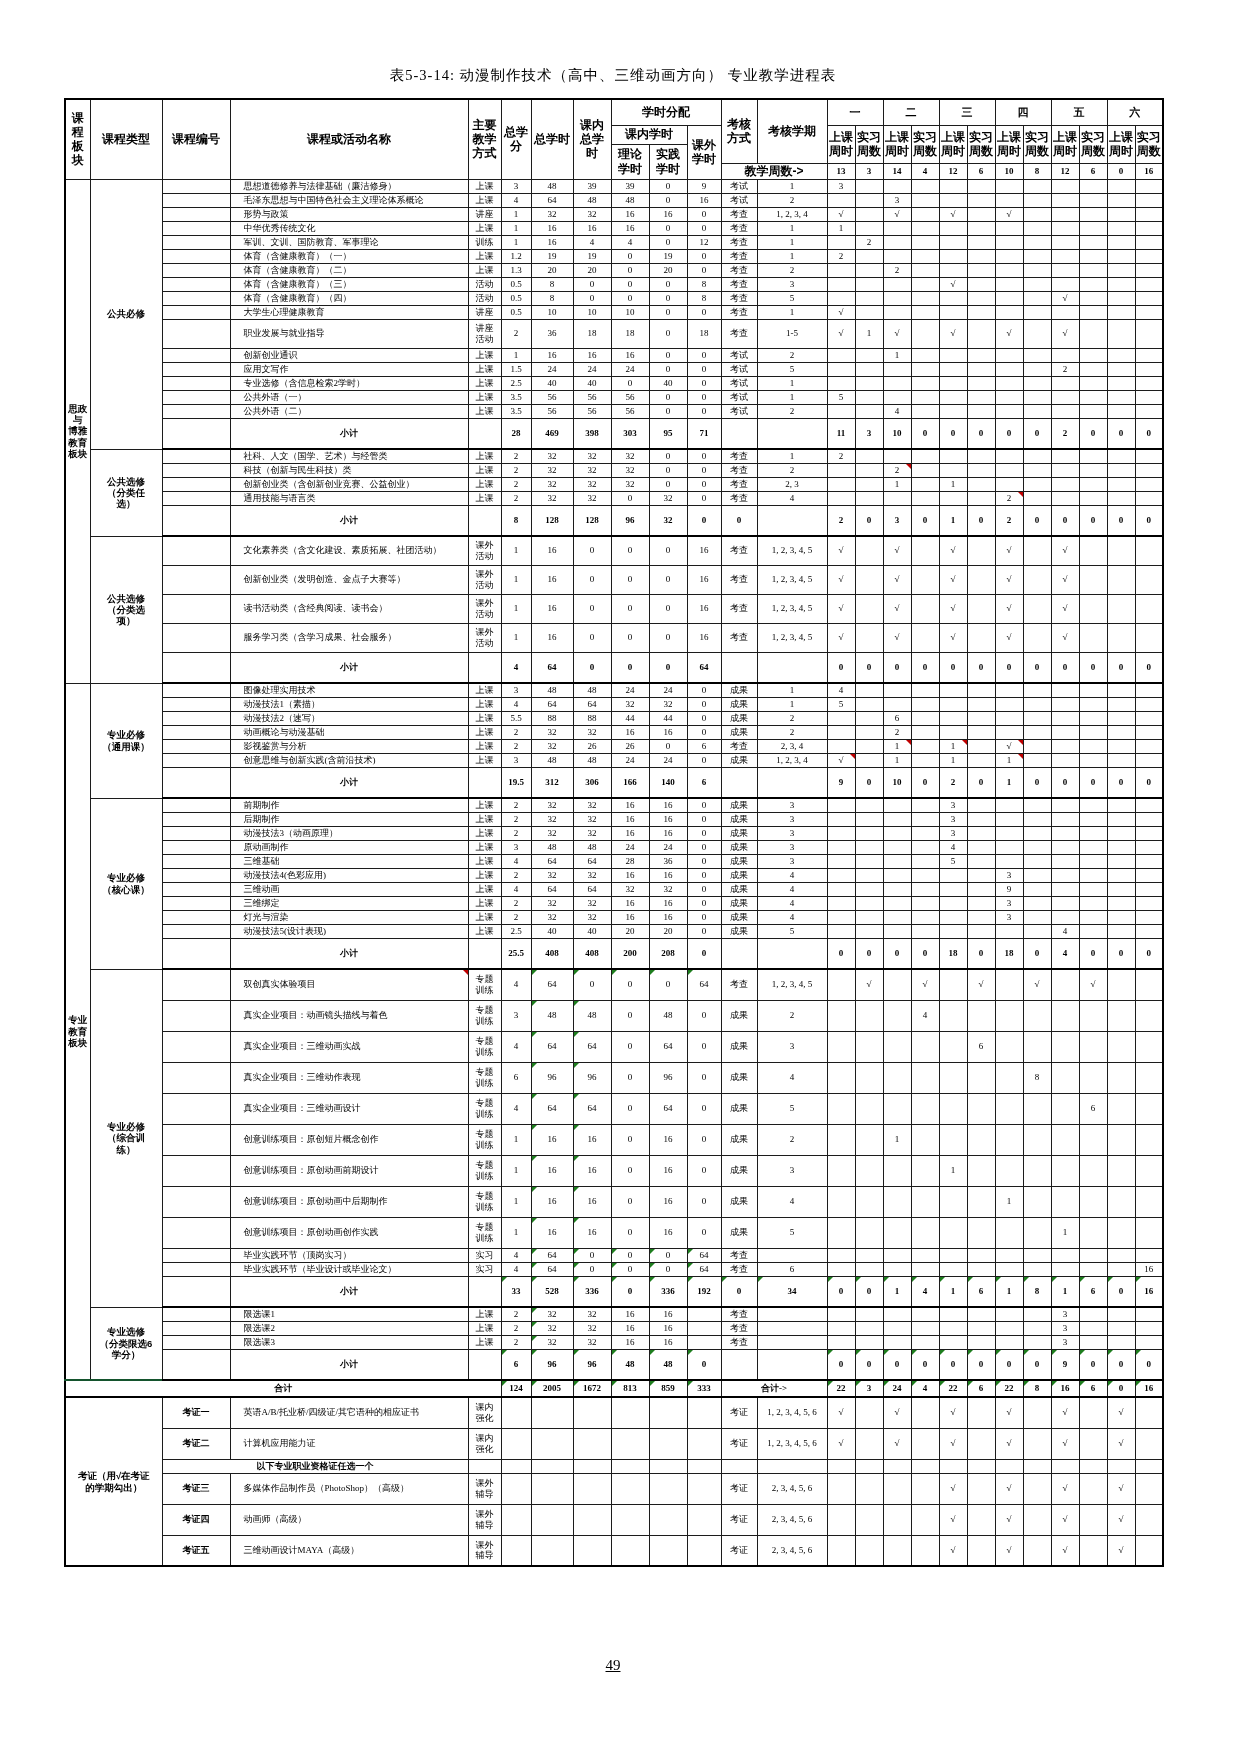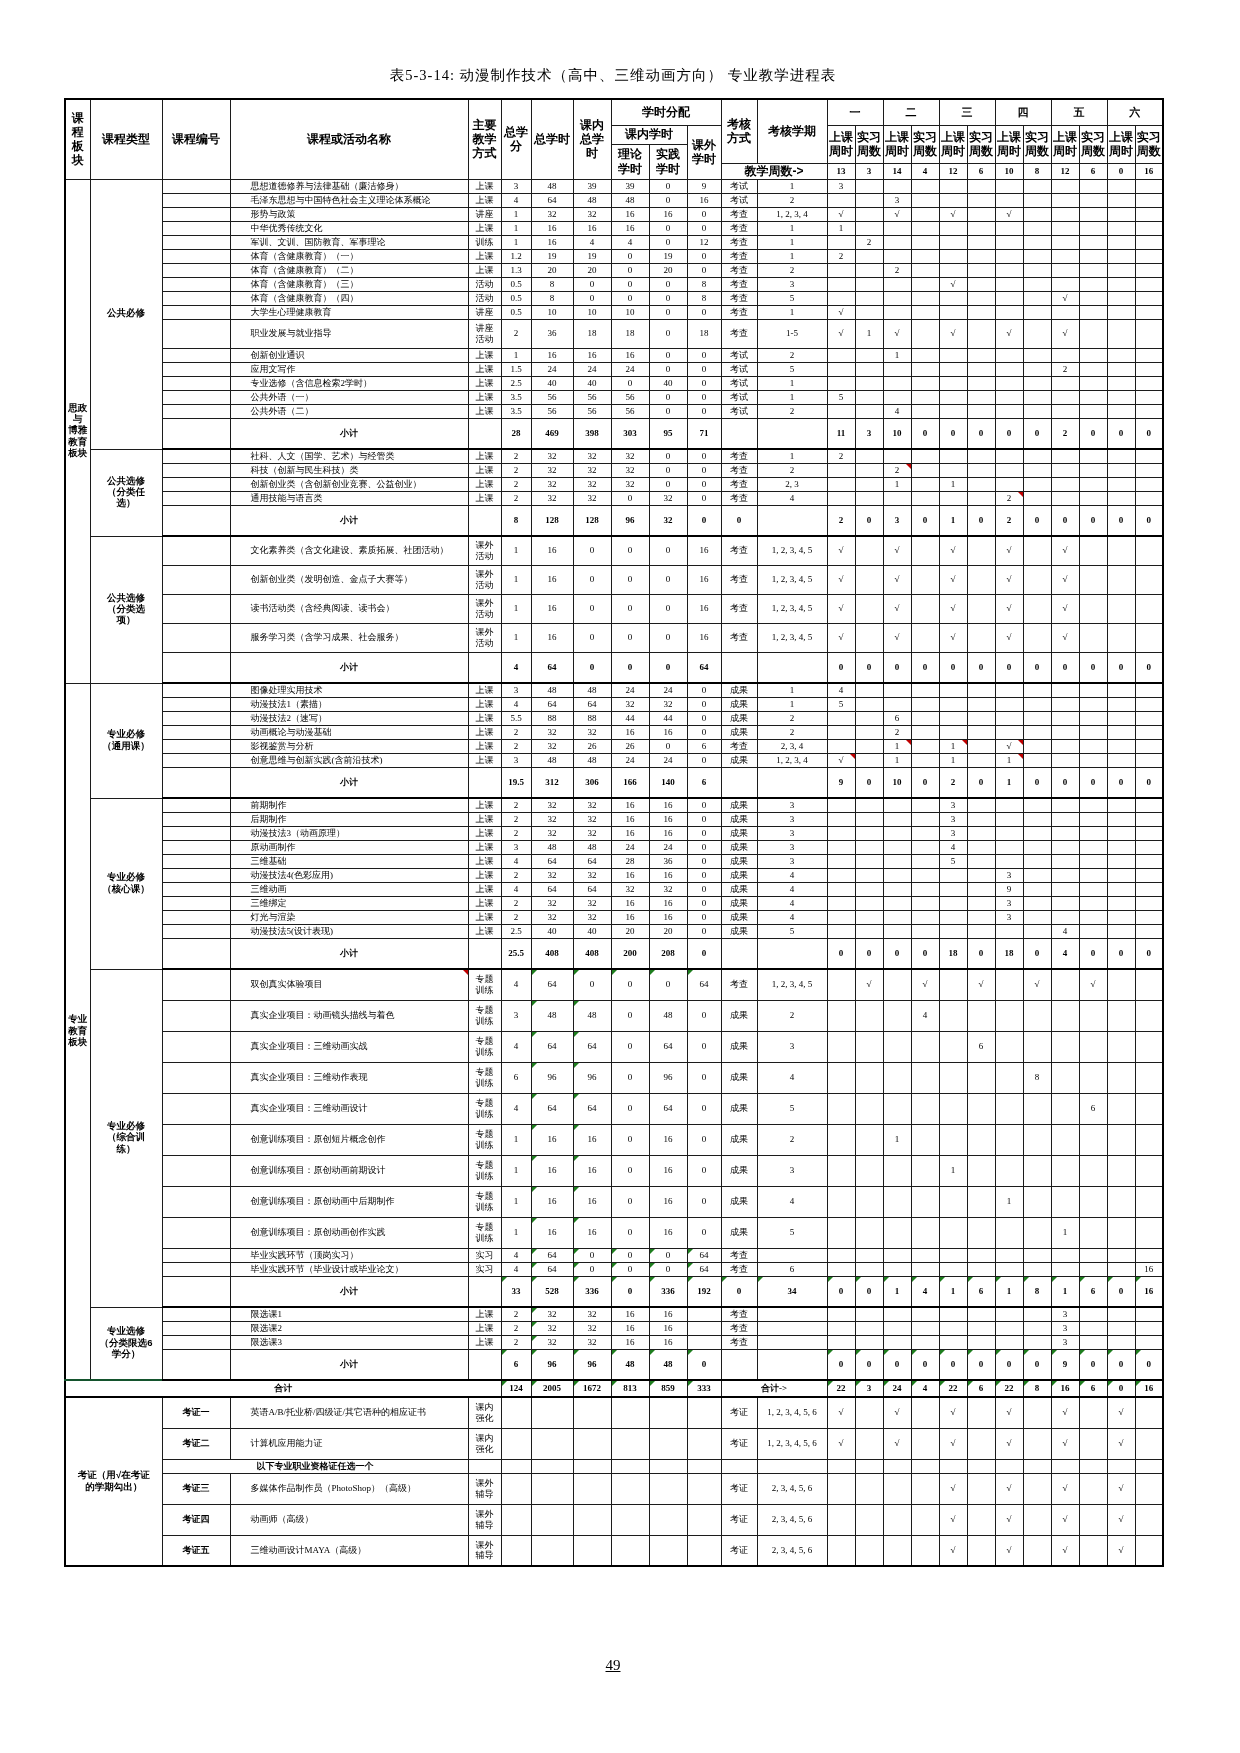--- a/index.html
+++ b/index.html
@@ -11,22 +11,22 @@
         white-space:pre-line;position:relative;font-size:9px;line-height:1.18;word-break:break-all;}
   th{font-family:"Liberation Sans","DejaVu Sans",sans-serif;font-weight:bold;font-size:12px;}
   thead tr.hr1{height:26px;} thead tr.hr2{height:19px;padding-left:8px;} thead tr.hr3{height:19px;} thead tr.hr4{height:16px;}
   thead th[data-name="header-semester"]{font-size:11px;}
   tbody tr.h1{height:14px;} tbody tr.h2{height:29px;} tbody tr.h3{height:31px;}
   tbody tr.subtotal{height:31px;}
   tbody tr.subtotal td{font-weight:bold;border-top:1.5px solid #000;border-bottom:2px solid #000;}
   tbody tr.total{height:17px;}
   tbody tr.total td{font-weight:bold;border-top:2px solid #14532d;border-bottom:2px solid #000;}
   .b{font-weight:bold;}
-  .nm{text-align:left;padding-left:20px;}
-  .module-cell,.type-cell{font-family:Liberation Mono, monospace;font-weight:bold;font-size:9.5px;}
+  .nm{text-align:left;padding-left:13px;}
+  .module-cell,.type-cell{font-family:Liberation Sans, sans-serif;font-weight:bold;font-size:9.5px;}
   .code-cell{font-family:"Liberation Sans","DejaVu Sans",sans-serif;font-weight:bold;}
   .tw-label{font-family:"Liberation Sans","DejaVu Sans",sans-serif;font-weight:bold;}
   .mk-r::after{content:"";position:absolute;top:0;right:0;width:0;height:0;
                border-left:5px solid transparent;border-top:5px solid #c00000;}
   .mk-g::before{content:"";position:absolute;top:0;left:0;width:0;height:0;
                border-right:5px solid transparent;border-top:5px solid #1e7e1e;}
   .pageno{width:1098px;margin:90px 0 40px 64px;text-align:center;font-size:15px;text-decoration:underline;}
 </style>
 </head>
 <body>

